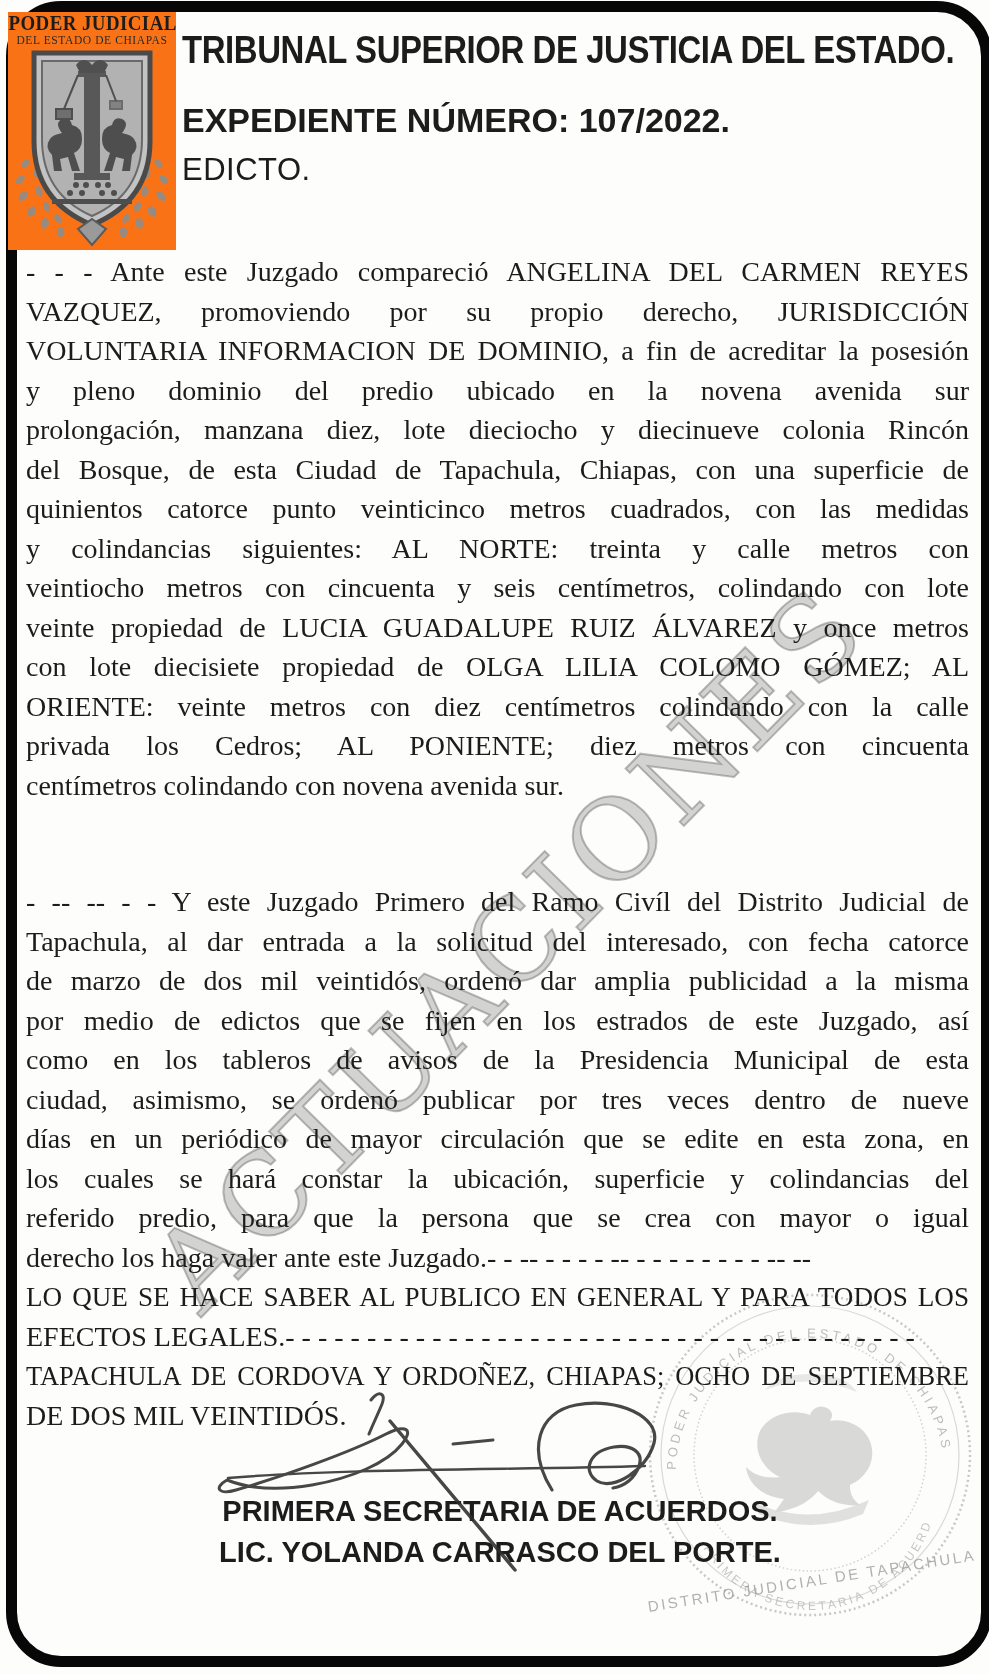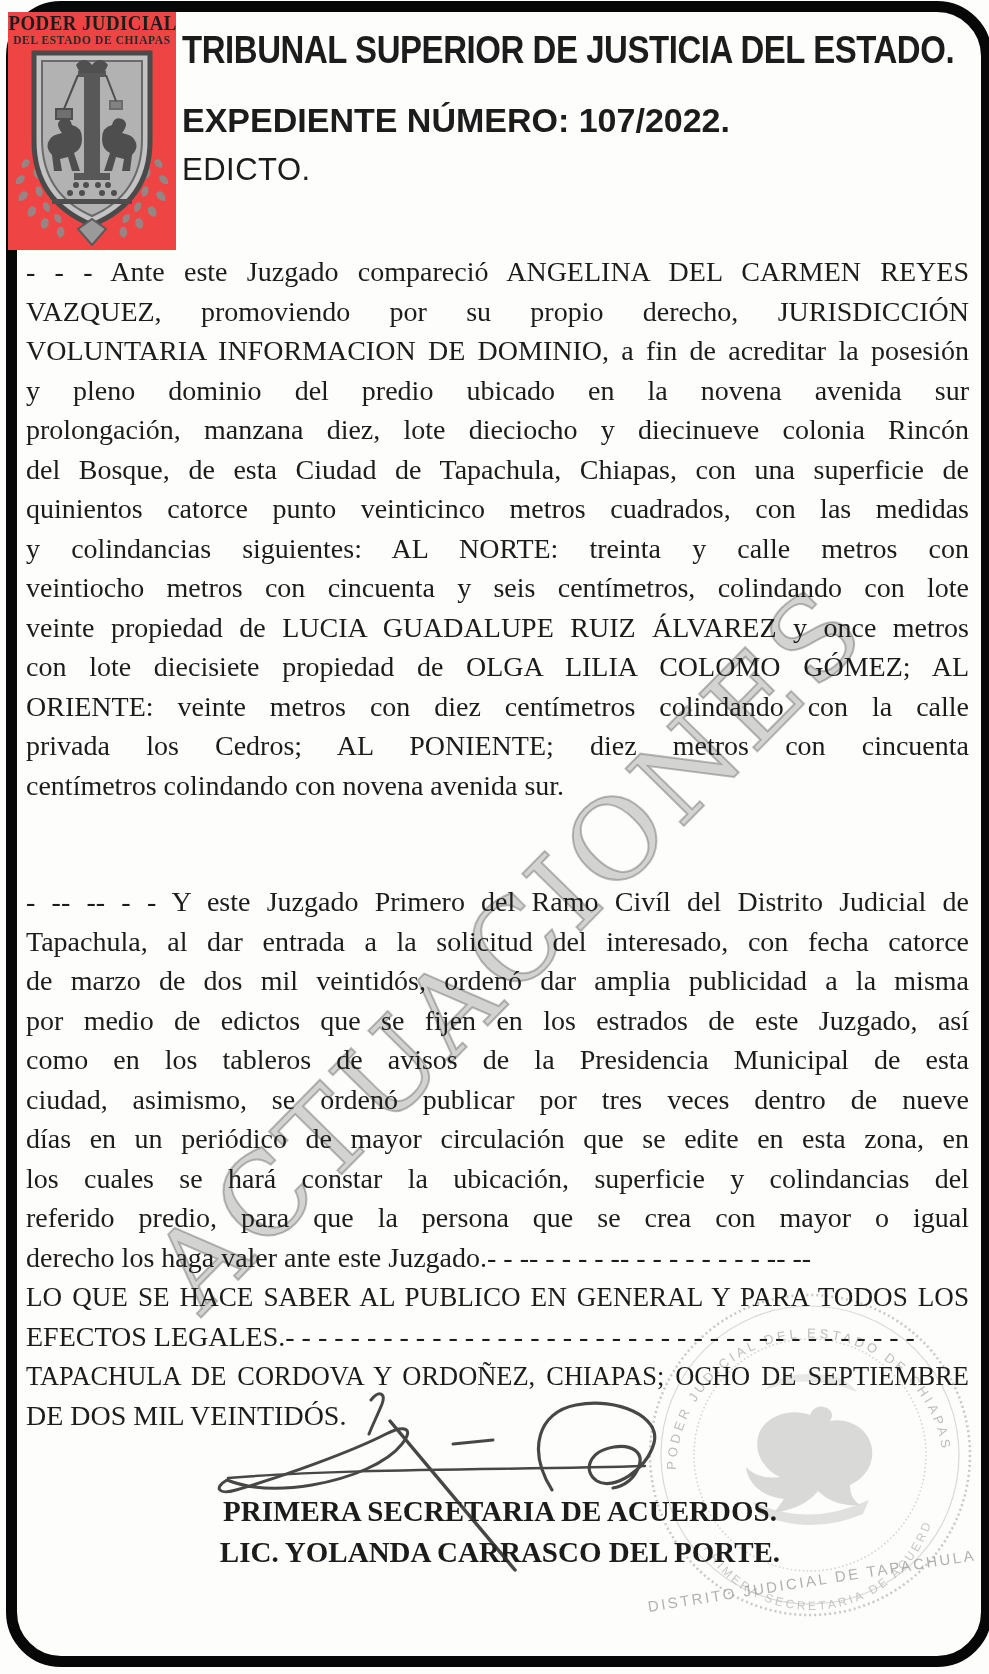--- a/index.html
+++ b/index.html
@@ -13,25 +13,25 @@
   }
   
   .frame{
     position:absolute; left:6px; top:1px; right:-3px; bottom:7px;
     border:11px solid var(--frame,#070707); border-radius:55px;
     z-index:6; pointer-events:none;
   }
   
   .logo{
     position:absolute; left:8px; top:12px; width:168px; height:238px;
-    background:#ef4444; z-index:7; text-align:center;
+    background:#f97316; z-index:7; text-align:center;
   }
   .logo-title{font-family:"Liberation Serif","DejaVu Serif",serif; font-weight:700;
     font-size:21px; letter-spacing:.5px; line-height:22px; white-space:nowrap;}
-  .logo-sub{font-family:"Liberation Serif","DejaVu Serif",serif; font-weight:700;
+  .logo-sub{font-family:"Liberation Serif","DejaVu Serif",serif; font-weight:400;
     font-size:11.5px; letter-spacing:.6px; line-height:13px; white-space:nowrap; color:#2a2a2a;}
   
   .hline{position:absolute; left:182px; width:772px; white-space:nowrap; z-index:3;}
   .court{top:29px; font-size:38px; font-weight:700; letter-spacing:-.5px;}
   .expediente{top:101px; font-size:34px; font-weight:700; }
   .edicto{top:152px; font-size:31px; font-weight:400; text-align:left; letter-spacing:.5px;}
   
   .para{position:absolute; left:26px; width:943px; z-index:3;font-family:Liberation Serif, serif;}
   .p1{top:252px;}
   .p2{top:882px;}
@@ -49,21 +49,21 @@
     font-family:"DejaVu Serif","Liberation Serif",serif;
     font-size:112px; letter-spacing:6px; font-weight:400;
     color:rgba(128,128,128,.34);
     -webkit-text-stroke:2px rgba(95,95,95,.42);
     z-index:1; pointer-events:none; white-space:nowrap;
   }
   
   .signature{position:absolute; left:200px; top:1388px; z-index:4; pointer-events:none;}
   
   .secline{position:absolute; left:110px; width:780px; text-align:center;
-    font-weight:700; font-size:29px; white-space:nowrap; z-index:3;font-family:Liberation Serif, serif;}
+    font-weight:700; font-size:29px; white-space:nowrap; z-index:3;}
   .sec1{top:1495px;}
   .sec2{top:1536px;}
   
   .stamp{position:absolute; left:615px; top:1240px; z-index:2; pointer-events:none;}
   .stamp-diagonal{
     position:absolute; left:648px; top:1598px; width:352px; z-index:2;
     transform:rotate(-9deg); transform-origin:left center;
     font-size:15px; letter-spacing:2.5px; color:rgba(150,150,150,.75); white-space:nowrap;
     pointer-events:none;
   }

